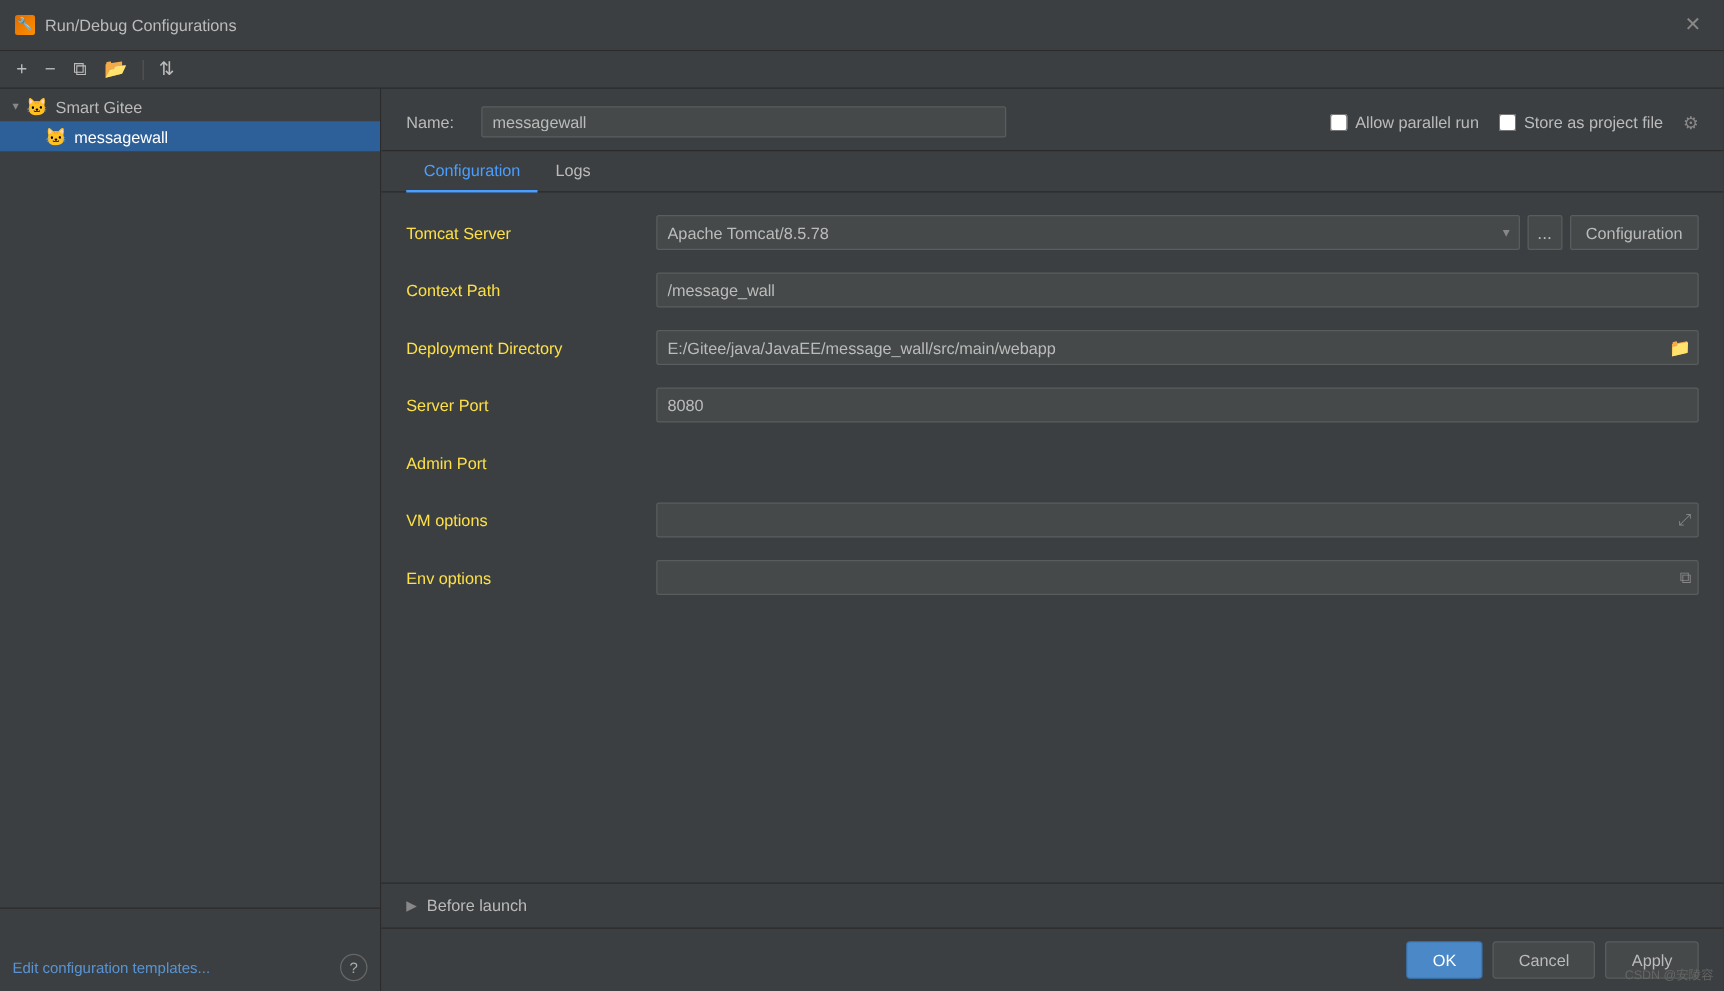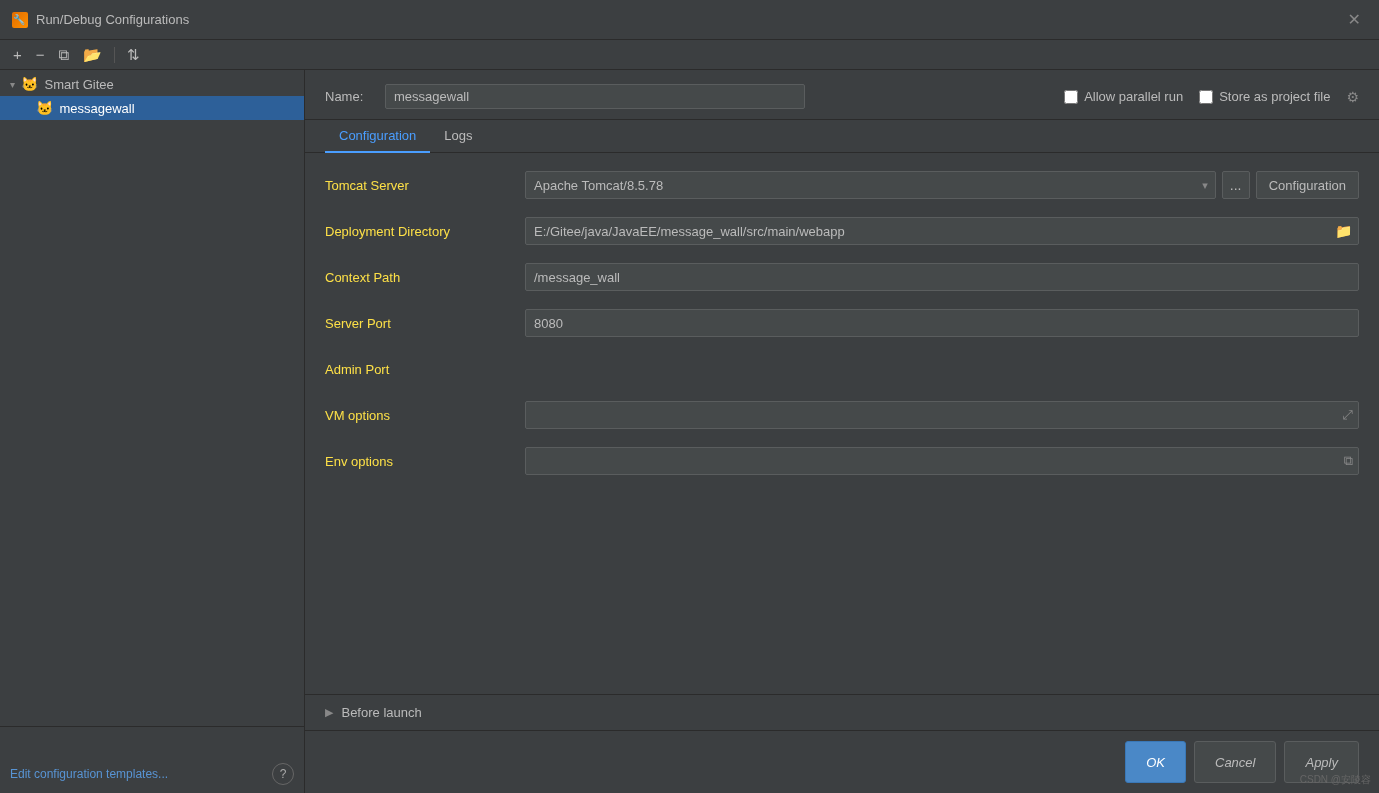--- a/index.html
+++ b/index.html
@@ -368,22 +368,21 @@
       align-items: center;
       gap: 8px;
       border-top: 1px solid #2b2b2b;
       background: #3c3f41;
     }
     .footer-btn {
       padding: 5px 20px;
       font-size: 13px;
       border-radius: 3px;
       cursor: pointer;
-      height: 42px;
-      font-style: italic;
+      height: 30px;
     }
     .btn-ok {
       background: #4a88c7;
       color: #fff;
       border: 1px solid #3a78b7;
     }
     .btn-cancel {
       background: #45494a;
       color: #bbbbbb;
       border: 1px solid #5a5d5e;
@@ -508,37 +507,37 @@
               <select class="form-select">
                 <option>Apache Tomcat/8.5.78</option>
               </select>
             </div>
             <button class="select-arrow-btn">...</button>
             <button class="select-browse-btn">Configuration</button>
           </div>
         </div>
 
         <div class="form-row">
+          <span class="form-label">Context Path</span>
+          <div class="form-field">
+            <input class="form-input" type="text" value="/message_wall" style="">
+          </div>
+        </div>
+
+        <div class="form-row">
           <span class="form-label">Deployment Directory</span>
           <div class="form-field">
             <div class="deployment-input-wrapper">
               <input class="form-input" type="text" value="E:/Gitee/java/JavaEE/message_wall/src/main/webapp" style="">
               <button class="folder-icon-btn">📁</button>
             </div>
           </div>
         </div>
 
         <div class="form-row">
-          <span class="form-label">Context Path</span>
-          <div class="form-field">
-            <input class="form-input" type="text" value="/message_wall" style="">
-          </div>
-        </div>
-
-        <div class="form-row">
           <span class="form-label">Server Port</span>
           <div class="form-field">
             <input class="form-input" type="text" value="8080" style="">
           </div>
         </div>
 
         <div class="form-row">
           <span class="form-label">Admin Port</span>
         </div>
 

